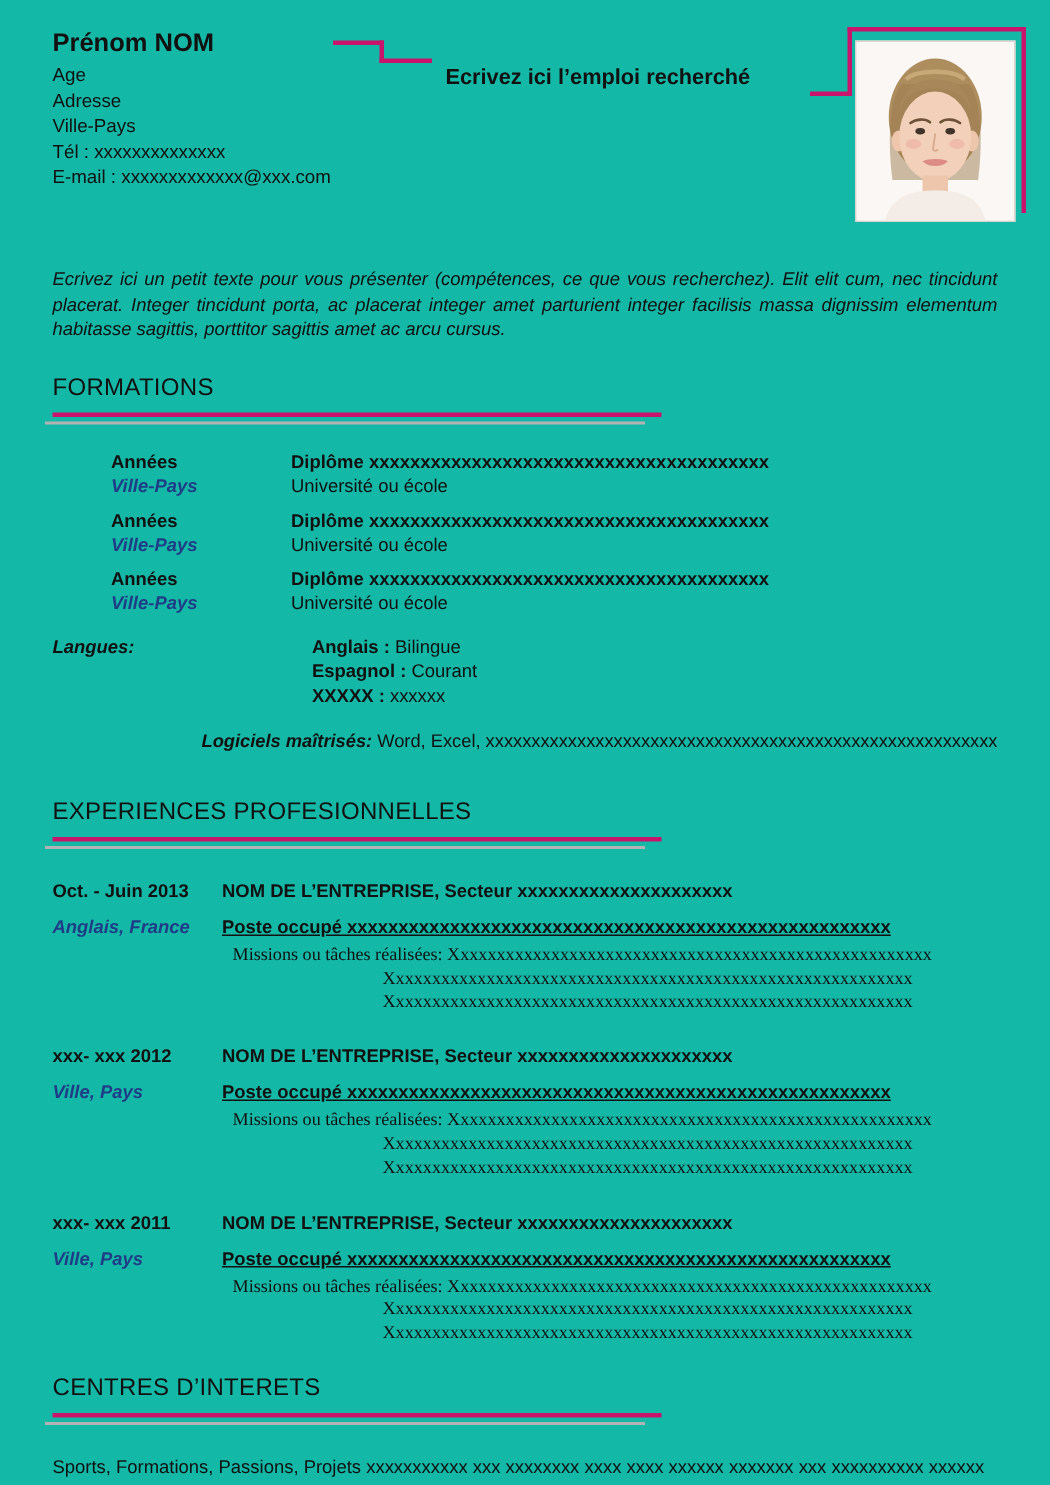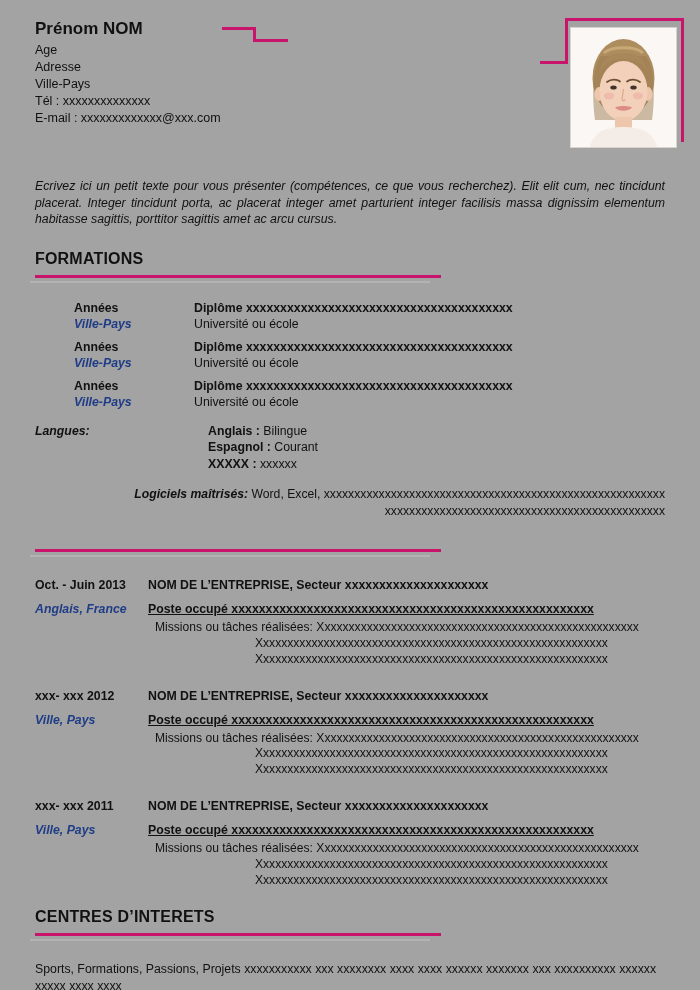--- a/index.html
+++ b/index.html
@@ -1,57 +1,57 @@
 <!DOCTYPE html>
 <html lang="fr"><head>
 <meta charset="utf-8">
 <style>
   * { margin:0; padding:0; box-sizing:border-box; }
   html,body { width:700px; height:990px; background:#ffffff; overflow:hidden;
     font-family:"Liberation Sans","DejaVu Sans",sans-serif; color:#111; }
-  .page { position:relative; width:700px; height:990px; background:#a3a3a3; }
+  .page { position:relative; width:700px; height:990px; background:#14b8a6; }
 
   
   .header { position:relative; height:152px; }
   .name-block { position:absolute; left:35px; top:18px; font-size:12.5px; line-height:17px; }
   .full-name { font-size:17px; font-weight:bold; line-height:22px; margin-bottom:2px; }
   .accent-seg { position:absolute; background:var(--accent); }
   .job-title { position:absolute; left:297px; top:44px; font-size:14.5px; font-weight:bold; }
   .photo-frame { position:absolute; left:570px; top:27px; width:107px; height:121px;
     border:1px solid #d9d4d0; background:#fbf7f4; }
   .photo-frame svg { display:block; }
 
   
   .b { font-weight:bold; }
   .bi { font-weight:bold; font-style:italic; }
   .u { text-decoration:underline; }
   .blue { color:var(--blue); font-weight:bold; font-style:italic; }
   .intro { margin:26px 35px 0; width:630px; text-align:justify;
     font-size:12.3px; line-height:16.6px;font-style:italic; }
-  .section-title { margin-left:35px; font-size:16px; font-weight:bold; letter-spacing:.2px; }
+  .section-title { margin-left:35px; font-size:16px; font-weight:normal; letter-spacing:.2px; }
   .rule { position:relative; margin-left:35px; margin-top:7px; height:10px; }
   .rule .pink { position:absolute; left:0; top:0; width:406px; height:3px; background:var(--accent); }
   .rule .gray { position:absolute; left:-5px; top:6px; width:400px; height:2px; background:#b3b3b3; }
 
   
   .row { display:grid; grid-template-columns:113px 1fr; margin:0 35px 7px; 
     font-size:12.3px; line-height:16px; }
   .row .right { padding-left:7px; }
   .formations-rows { margin-top:15px;padding-left:39px; }
   .langues-row { margin-top:13px;gap:47px; }
   .langues-row .right { padding-left:13px; }
   .lang-line { line-height:16.5px; }
   .logiciels { margin:14px 35px 0; width:630px; font-size:12.2px; line-height:16.5px;
     word-break:break-all;text-align:right; }
 
   
   .xp { margin:0 35px 20px; font-size:12.3px; }
   .xp-row { display:grid; grid-template-columns:113px 1fr; line-height:16px; }
   .xp-row.sub { margin-top:8px; }
-  .xp-missions { margin-left:113px; margin-top:3px; font-size:12.1px; line-height:15.8px; }
+  .xp-missions { margin-left:113px; margin-top:3px; font-size:12.1px; line-height:15.8px;font-family:Liberation Serif, serif; }
   .m-first { padding-left:7px; }
   .m-cont { margin-left:107px; }
   .xp-list { margin-top:18px; }
 
   .interests-text { margin:18px 35px 0; width:630px; font-size:12.3px; line-height:16.6px; }
 
   .sec-formations { margin-top:22px; }
   .sec-experiences { margin-top:30px; }
   .sec-interests { margin-top:16px; }
 </style>
@@ -67,20 +67,21 @@
       <div>Adresse</div>
       <div>Ville-Pays</div>
       <div>Tél : xxxxxxxxxxxxxx</div>
       <div>E-mail : xxxxxxxxxxxxx@xxx.com</div>
     </div>
 
     <div class="accent-seg" style="left:222px; top:27px; width:34px; height:3px;"></div>
     <div class="accent-seg" style="left:253px; top:27px; width:3px; height:15px;"></div>
     <div class="accent-seg" style="left:253px; top:39px; width:35px; height:3px;"></div>
 
+    <div class="job-title">Ecrivez ici l’emploi recherché</div>
 
     <div class="accent-seg" style="left:540px; top:61px; width:28px; height:3px;"></div>
     <div class="accent-seg" style="left:565px; top:18px; width:3px; height:46px;"></div>
     <div class="accent-seg" style="left:565px; top:18px; width:119px; height:3px;"></div>
     <div class="accent-seg" style="left:681px; top:18px; width:3px; height:124px;"></div>
 
     <div class="photo-frame">
       <svg width="105" height="119" viewBox="0 0 105 119" xmlns="http://www.w3.org/2000/svg">
         <rect width="105" height="119" fill="#fbf7f4"></rect>
         <ellipse cx="52.5" cy="50" rx="31" ry="39" fill="#ad8d5e"></ellipse>
@@ -150,25 +151,25 @@
       <div class="bi">Langues:</div>
       <div class="right">
         <div class="lang-line"><span class="b">Anglais :</span><span> Bilingue</span></div>
         <div class="lang-line"><span class="b">Espagnol :</span><span> Courant</span></div>
         <div class="lang-line"><span class="b">XXXXX :</span><span> xxxxxx</span></div>
       </div>
     </div>
 
     <div class="logiciels">
       <div><span class="bi">Logiciels maîtrisés:</span><span> Word, Excel, xxxxxxxxxxxxxxxxxxxxxxxxxxxxxxxxxxxxxxxxxxxxxxxxxxxxxxxx</span></div>
-      <div>xxxxxxxxxxxxxxxxxxxxxxxxxxxxxxxxxxxxxxxxxxxxxx</div>
     </div>
   </div>
 
   <div class="sec-experiences">
+    <h2 class="section-title">EXPERIENCES PROFESIONNELLES</h2>
     <div class="rule">
       <div class="pink"></div>
       <div class="gray"></div>
     </div>
 
     <div class="xp-list">
 
       <div class="xp">
         <div class="xp-row">
           <div class="b">Oct. - Juin 2013</div>

